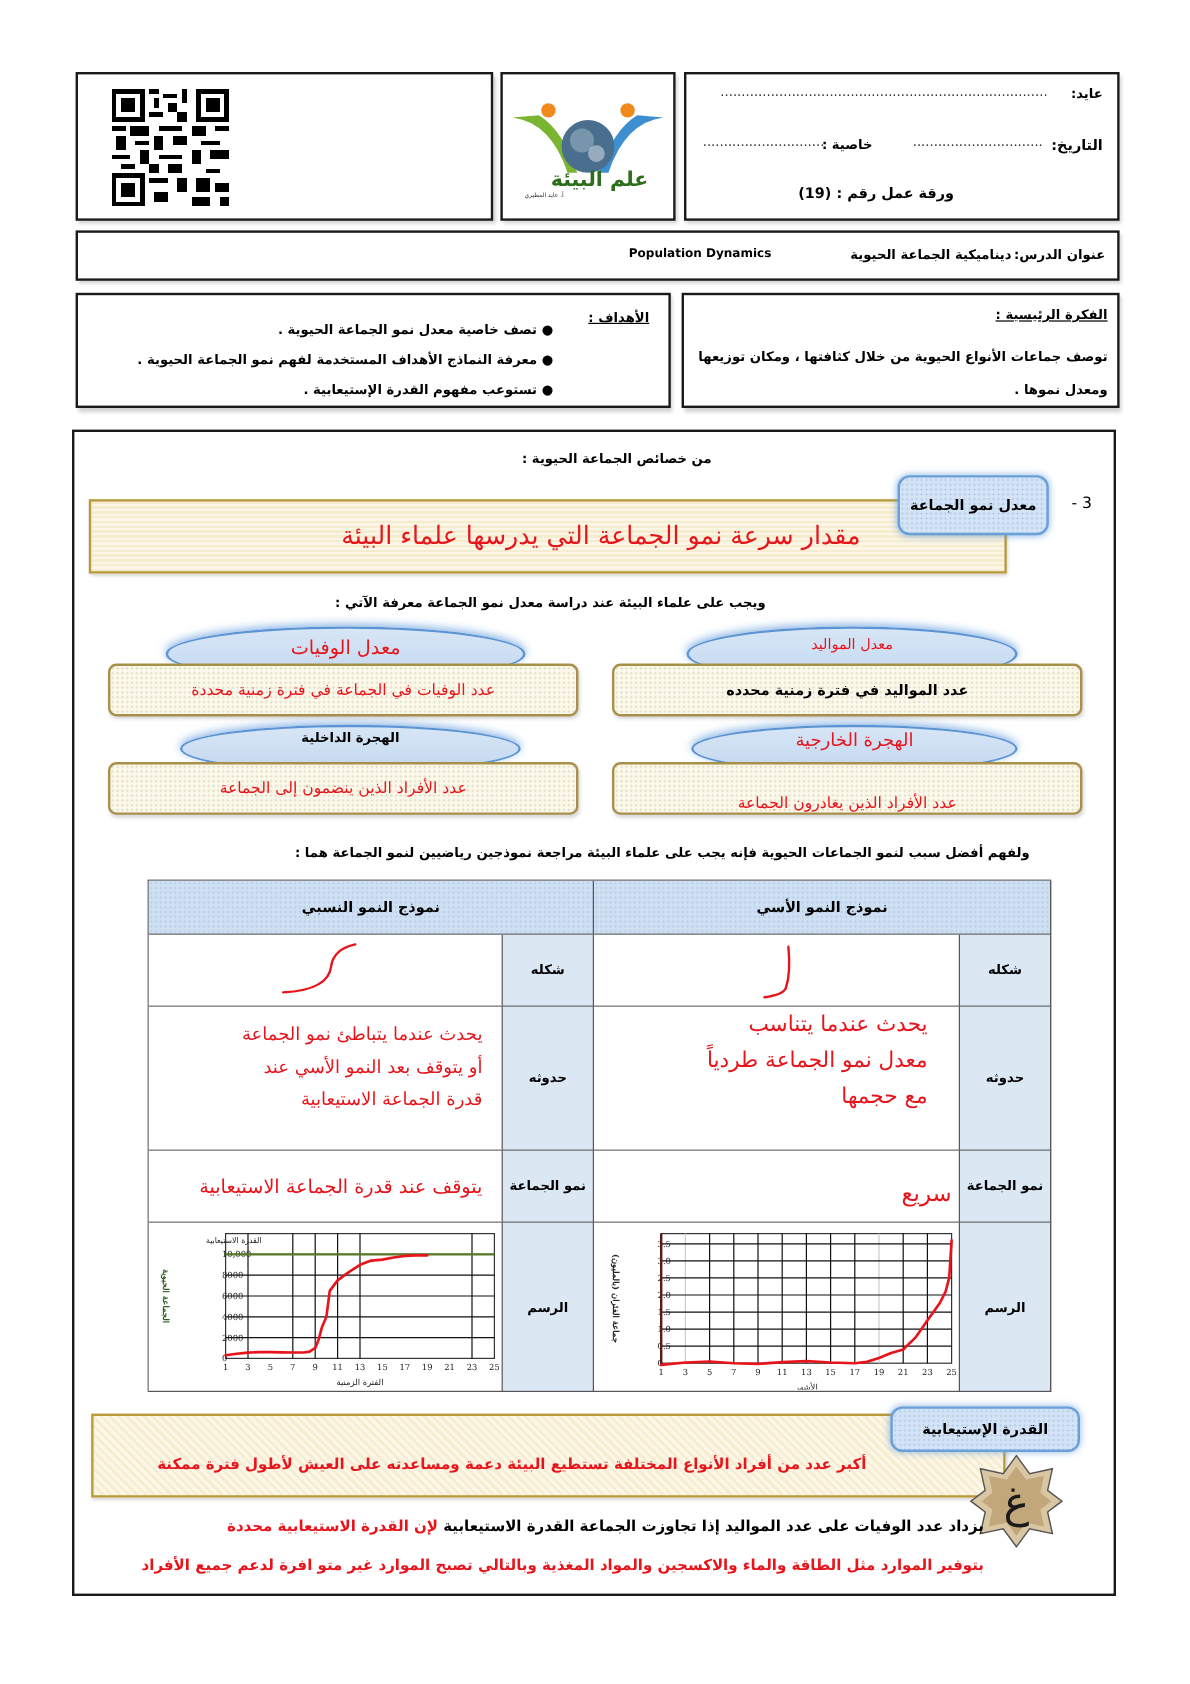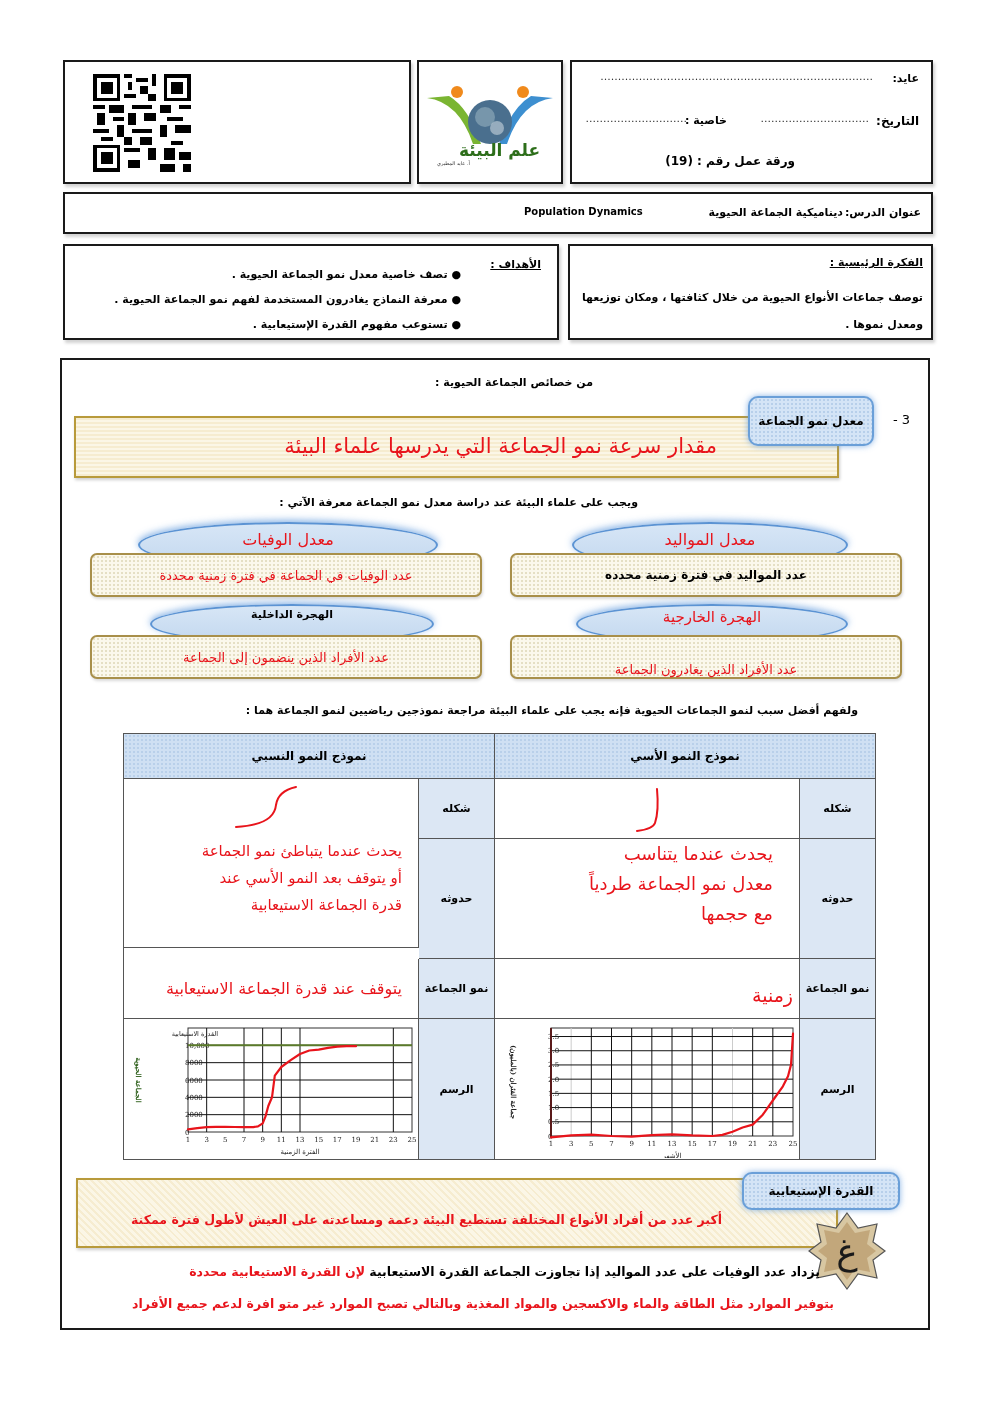--- a/index.html
+++ b/index.html
@@ -148,21 +148,21 @@
 <div id="lesson-box" class="box">
   <div class="abs t11 bold" style="right:10px; top:12px;">عنوان الدرس:</div>
   <div class="abs t11 bold" style="right:88px; top:12px;">ديناميكية الجماعة الحيوية</div>
   <div class="abs bold" style="left:459px; top:12px; font-size:10px; direction:ltr;">Population Dynamics</div>
 </div>
 
 <div id="goals-box" class="box">
   <div class="abs t11 bold" style="right:16px; top:12px; text-decoration:underline;">الأهداف :</div>
   <div class="abs t11 bold" style="right:96px; top:16px; line-height:25px;">
     <div>● <span>تصف خاصية معدل نمو الجماعة الحيوية .</span></div>
-    <div>● <span>معرفة النماذج يغادرون المستخدمة لفهم نمو الجماعة الحيوية .</span></div>
+    <div>● <span>معرفة النماذج الأهداف المستخدمة لفهم نمو الجماعة الحيوية .</span></div>
     <div>● <span>تستوعب مفهوم القدرة الإستيعابية .</span></div>
   </div>
 </div>
 
 <div id="idea-box" class="box">
   <div class="abs t11 bold" style="right:8px; top:10px; text-decoration:underline;">الفكرة الرئيسية :</div>
   <div class="abs t11 bold" style="right:8px; top:38px; width:350px; line-height:27px;">
     <div>توصف جماعات الأنواع الحيوية من خلال كثافتها ، ومكان توزيعها</div>
     <div>ومعدل نموها .</div>
   </div>
@@ -174,21 +174,21 @@
 
   <div class="beige-band" style="left:12px; top:56px; width:765px; height:62px;">
     <div class="abs red" style="right:120px; top:16px; font-size:21px;">مقدار سرعة نمو الجماعة التي يدرسها علماء البيئة</div>
   </div>
   <div class="abs" style="right:18px; top:52px; font-size:13px;">3 -</div>
   <div class="blue-tag" style="right:54px; top:36px; width:126px; height:50px;">معدل نمو الجماعة</div>
 
   <div class="abs t11 bold" style="right:290px; top:136px;">ويجب على علماء البيئة عند دراسة معدل نمو الجماعة معرفة الآتي :</div>
 
   <div class="ellipse" style="left:510px; top:162px; width:276px; height:46px;">
-    <span class="red" style="font-size:16px;">معدل المواليد</span>
+    <span class="red" style="font-size:12px;">معدل المواليد</span>
   </div>
   <div class="card" style="left:448px; top:193px; width:392px; height:44px;">
     <span class="t12 bold">عدد المواليد في فترة زمنية محدده</span>
   </div>
 
   <div class="ellipse" style="left:76px; top:162px; width:300px; height:46px;">
     <span class="red" style="font-size:16px;">معدل الوفيات</span>
   </div>
   <div class="card" style="left:28px; top:193px; width:392px; height:44px;">
     <span class="red" style="font-size:13px;">عدد الوفيات في الجماعة في فترة زمنية محددة</span>
@@ -235,31 +235,31 @@
 
   <div class="cell lbl" style="left:676px; top:105px; width:76px; height:120px;">حدوثه</div>
   <div class="cell content-cell" style="left:371px; top:105px; width:305px; height:120px; justify-content:flex-start; align-items:flex-start;padding-left:32px;">
     <div class="red" style="margin-right:26px; margin-top:0px; font-size:18px; line-height:30px;">
       <div>يحدث عندما يتناسب</div>
       <div>معدل نمو الجماعة طردياً</div>
       <div>مع حجمها</div>
     </div>
   </div>
   <div class="cell lbl" style="left:295px; top:105px; width:76px; height:120px;">حدوثه</div>
-  <div class="cell content-cell" style="left:0; top:94px; width:295px; height:120px; justify-content:flex-start; align-items:flex-start;">
+  <div class="cell content-cell" style="left:0; top:105px; width:295px; height:120px; justify-content:flex-start; align-items:flex-start;">
     <div class="red" style="margin-right:16px; margin-top:10px; font-size:15px; line-height:27px;">
       <div>يحدث عندما يتباطئ نمو الجماعة</div>
       <div>أو يتوقف بعد النمو الأسي عند</div>
       <div>قدرة الجماعة الاستيعابية</div>
     </div>
   </div>
 
   <div class="cell lbl" style="left:676px; top:225px; width:76px; height:60px;">نمو الجماعة</div>
   <div class="cell content-cell" style="left:371px; top:225px; width:305px; height:60px; justify-content:flex-start;">
-    <span class="red" style="margin-right:6px; margin-top:12px; font-size:19px;">زمنية</span>
+    <span class="red" style="margin-right:6px; margin-top:12px; font-size:19px;">سريع</span>
   </div>
   <div class="cell lbl" style="left:295px; top:225px; width:76px; height:60px;">نمو الجماعة</div>
   <div class="cell content-cell" style="left:0; top:225px; width:295px; height:60px; justify-content:flex-start;">
     <span class="red" style="margin-right:16px; font-size:16px;">يتوقف عند قدرة الجماعة الاستيعابية</span>
   </div>
 
   <div class="cell lbl" style="left:676px; top:285px; width:76px; height:141px;">الرسم</div>
   <div class="cell content-cell" style="left:371px; top:285px; width:305px; height:141px;">
     <svg id="chart-exp" class="chart-svg" width="300" height="138">
         <rect x="54" y="8" width="242" height="108" fill="#fff" stroke="#333" stroke-width="1"></rect>
@@ -358,13 +358,13 @@
 
 <svg class="abs" style="left:808px; top:1212px;" width="78" height="78" viewBox="0 0 78 78">
   <polygon points="39,1 50,16 69,12 65,30 77,39 65,48 69,66 50,62 39,77 28,62 9,66 13,48 1,39 13,30 9,12 28,16" fill="#d8c7a2" stroke="#555" stroke-width="1.2"></polygon>
   <polygon points="39,10 47,21 62,18 59,32 68,39 59,46 62,60 47,57 39,68 31,57 16,60 19,46 10,39 19,32 16,18 31,21" fill="#b99a6b" opacity="0.7"></polygon>
   <text x="39" y="52" text-anchor="middle" font-size="36" font-family="DejaVu Serif, serif" fill="#1a1a1a">غ</text>
 </svg>
 
 <div class="abs bold" style="right:172px; top:1264px; font-size:12.5px;">
   <span>يزداد عدد الوفيات على عدد المواليد إذا تجاوزت الجماعة القدرة الاستيعابية</span><span class="red"> لإن القدرة الاستيعابية محددة</span>
 </div>
-<div class="abs bold red" style="right:158px; top:1296px; font-size:12.5px;">بتوفير الموارد مثل الطاقة والماء والاكسجين والمواد المغذية وبالتالي تصبح الموارد غير متو افرة لدعم جميع الأفراد</div>
+<div class="abs bold red" style="right:172px; top:1296px; font-size:12.5px;">بتوفير الموارد مثل الطاقة والماء والاكسجين والمواد المغذية وبالتالي تصبح الموارد غير متو افرة لدعم جميع الأفراد</div>
 
 </body></html>

